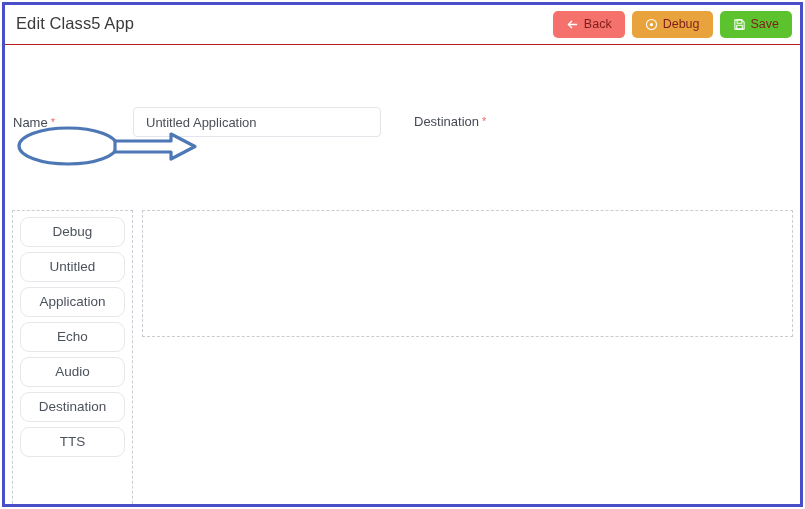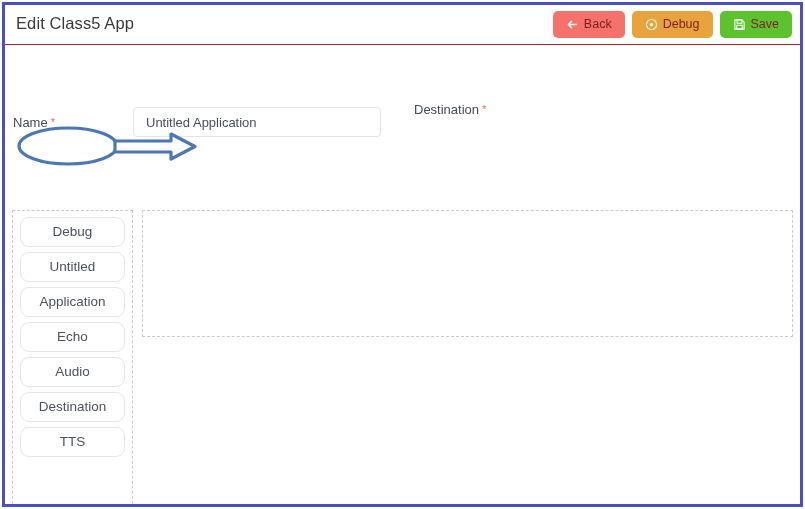--- a/index.html
+++ b/index.html
@@ -141,21 +141,21 @@
     width: 14px;
     height: 14px;
     color: #b9bdc6;
     display: inline-flex;
     align-items: center;
     justify-content: center;
   }
 
   #name-label      { left: 8px;   top: 70px; }
   #name-field      { left: 128px; top: 62px; width: 248px; }
-  #dest-label      { left: 409px; top: 57px; }
+  #dest-label      { left: 409px; top: 69px; }
   #dest-field      { left: 524px; top: 62px; width: 268px; }
 
   
   .body-area { position: relative; }
 
   .palette {
     position: absolute;
     left: 7px;
     top: 109px;
     width: 121px;

